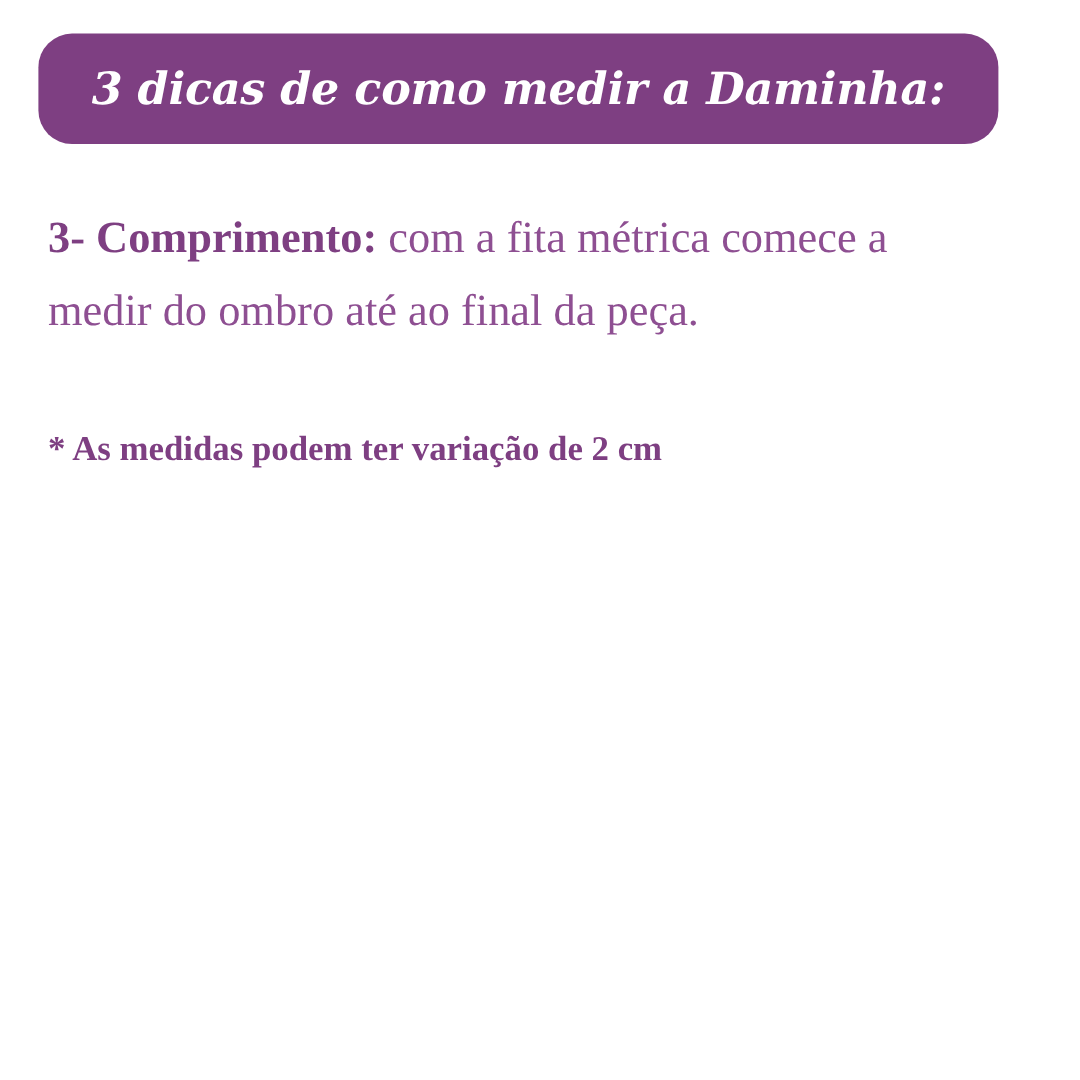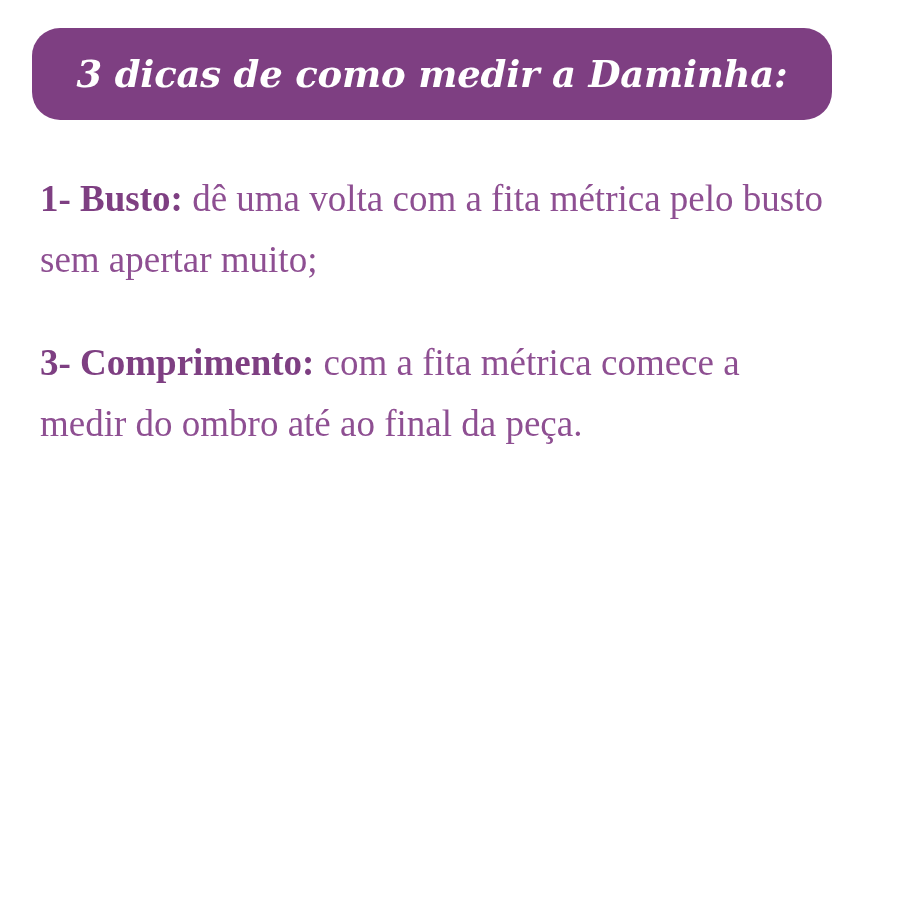--- a/index.html
+++ b/index.html
@@ -74,25 +74,23 @@
 <body>
 
 <div class="page">
 
   <div class="header-banner">
     <div class="header-title">3 dicas de como medir a Daminha:</div>
   </div>
 
   <div class="tips">
 
-    <p class="tip">
-      <span class="tip-label">1- Busto:</span><span class="tip-text"> dê uma volta com a fita métrica pelo busto sem apertar muito;</span>
-    </p>
 
 
     <p class="tip">
       <span class="tip-label">3- Comprimento:</span><span class="tip-text"> com a fita métrica comece a medir do ombro até ao final da peça.</span>
     </p>
 
   </div>
 
+  <div class="footnote">* As medidas podem ter variação de 2 cm</div>
 
 </div>
 
 </body></html>

